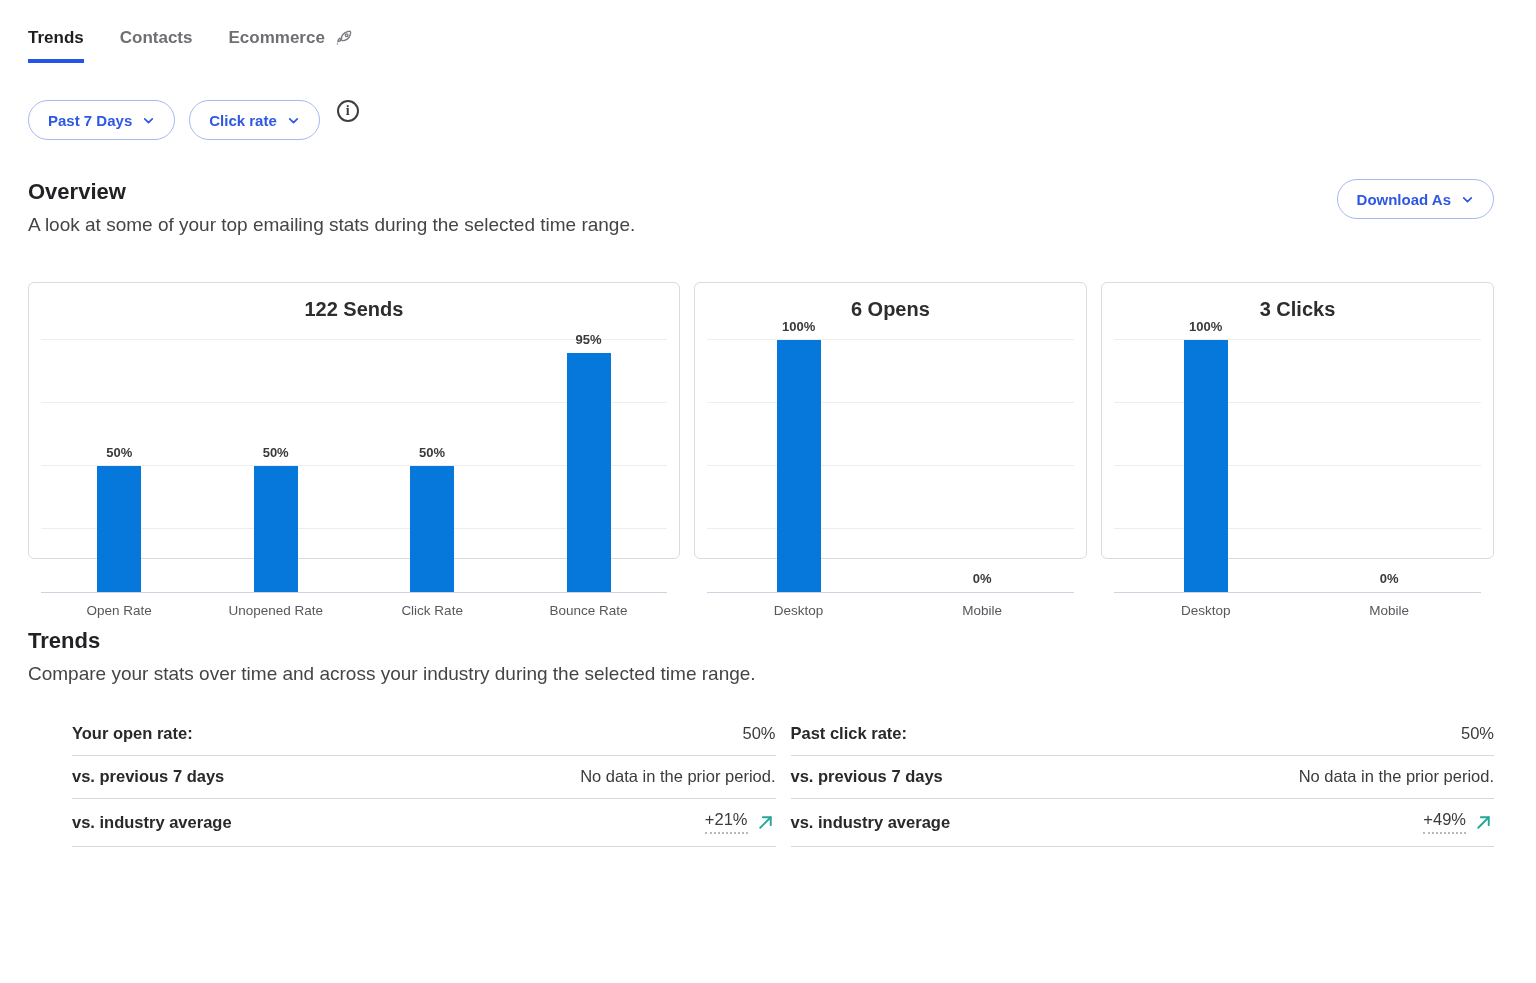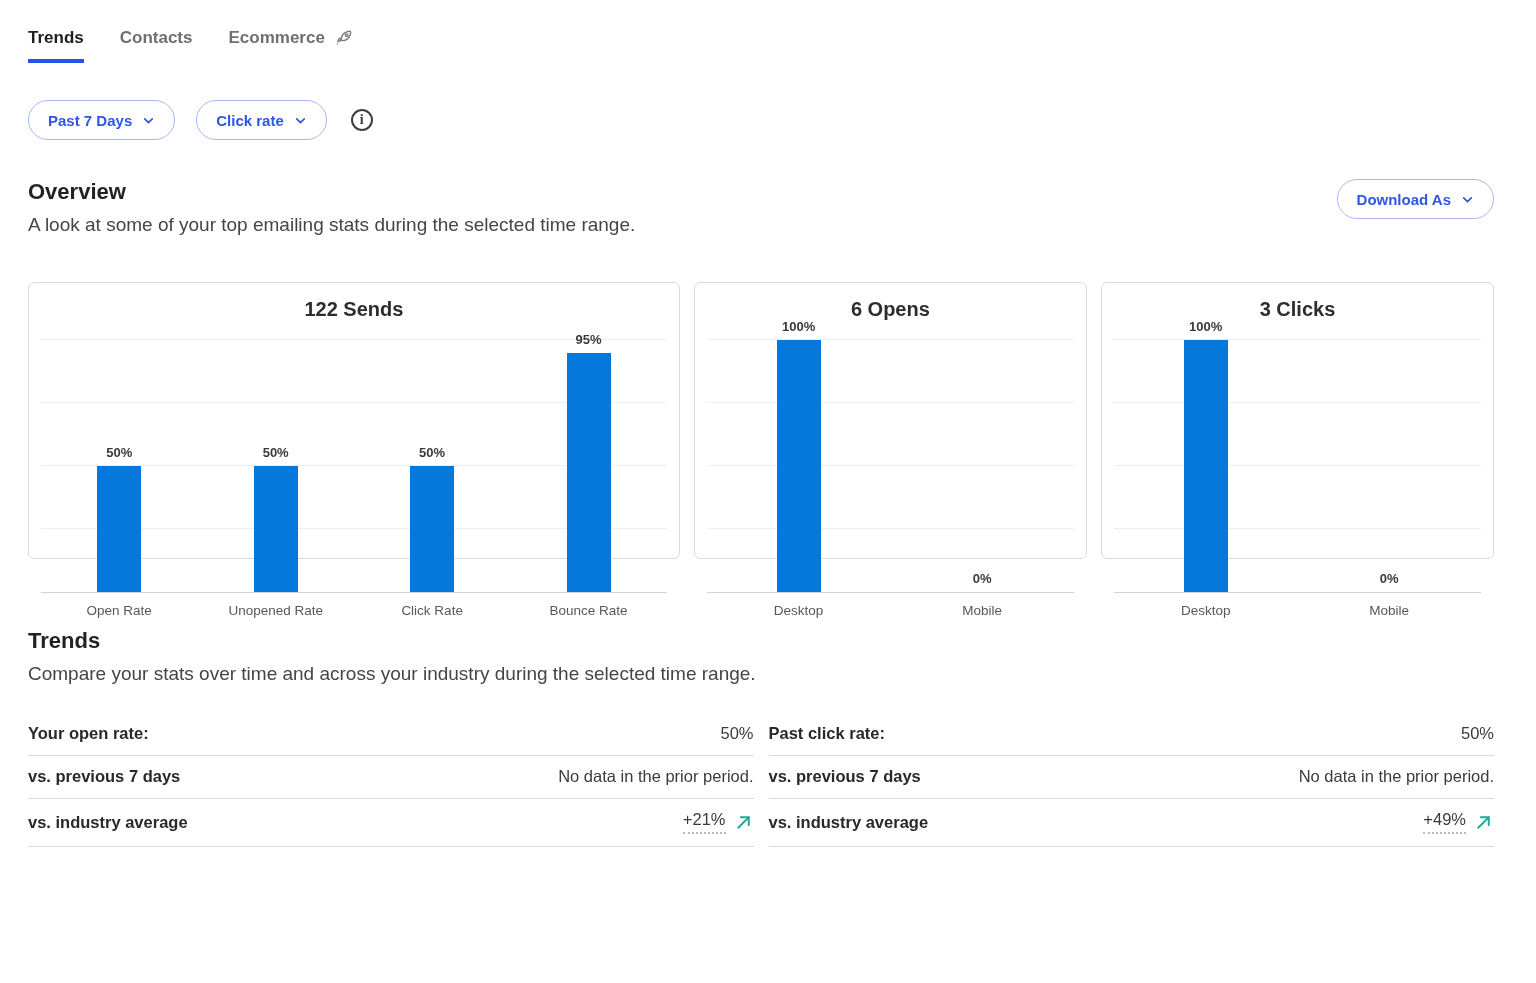--- a/index.html
+++ b/index.html
@@ -11,21 +11,21 @@
   .page-title { font-size:31px; font-weight:800; color:#232125; letter-spacing:.2px; padding-top:11px; }
 
   
   .tabs { display:flex; gap:36px; margin-top:27px; align-items:flex-end; }
   .tab { font-size:17px; font-weight:700; color:#6d6f72; padding-bottom:11px;
          border-bottom:4px solid transparent; cursor:pointer; display:flex; align-items:center; gap:8px; }
   .tab.active { color:#1e1e20; border-bottom-color:#2653e8; }
   .tab .tab-icon { color:#7a7c80; display:inline-flex; }
 
   
-  .filters { display:flex; align-items:center; gap:21px; margin-top:37px; }
+  .filters { display:flex; align-items:flex-start; gap:14px; margin-top:37px; }
   .pill { display:inline-flex; align-items:center; gap:10px; height:40px; padding:0 19px;
           border:1px solid #a7b8f3; border-radius:999px; background:#fff;
           color:#2e57e3; font-size:15px; font-weight:700; cursor:pointer; }
   .pill svg { display:block; }
   .info-btn { width:22px; height:22px; border:2px solid #3e3e40; border-radius:50%;
               display:inline-flex; align-items:center; justify-content:center;
               font-family:"Liberation Serif", serif; font-size:14px; font-weight:700; color:#3e3e40;
               margin-left:3px; cursor:pointer; }
 
   
@@ -44,21 +44,21 @@
   .bars { position:absolute; left:0; right:0; top:0; bottom:0; display:flex; }
   .bar-col { flex:1; position:relative; }
   .bar { position:absolute; bottom:0; left:50%; transform:translateX(-50%); width:44px; }
   .bar-val { position:absolute; left:0; right:0; text-align:center;
              font-size:13px; font-weight:700; color:#3a3a3c; }
   .cats { display:flex; margin:0 12px; padding-top:10px; }
   .cat { flex:1; text-align:center; font-size:13.5px; color:#56585c; }
 
   
   .trends { margin-top:69px; }
-  .trends-tables { display:grid; grid-template-columns:1fr 1fr; column-gap:15px; margin-top:28px; }
+  .trends-tables { display:grid; grid-template-columns:1fr 1fr; column-gap:15px; margin-top:28px;margin-left:44px; }
   .trow { display:flex; justify-content:space-between; align-items:center;
           padding:11px 0 12px 0; border-bottom:1px solid #d9d9d9; }
   .tlabel { font-size:16.5px; font-weight:700; color:#29292b; }
   .tvalue { font-size:16.5px; color:#3b3b3d; }
   .tvalue-wrap { display:inline-flex; align-items:center; gap:7px; }
   .tvalue.dotted { border-bottom:2px dotted #b3bac2; padding-bottom:3px; }
   .trend-icon { color:#27a795; display:inline-flex; }
 </style>
 </head>
 <body>

